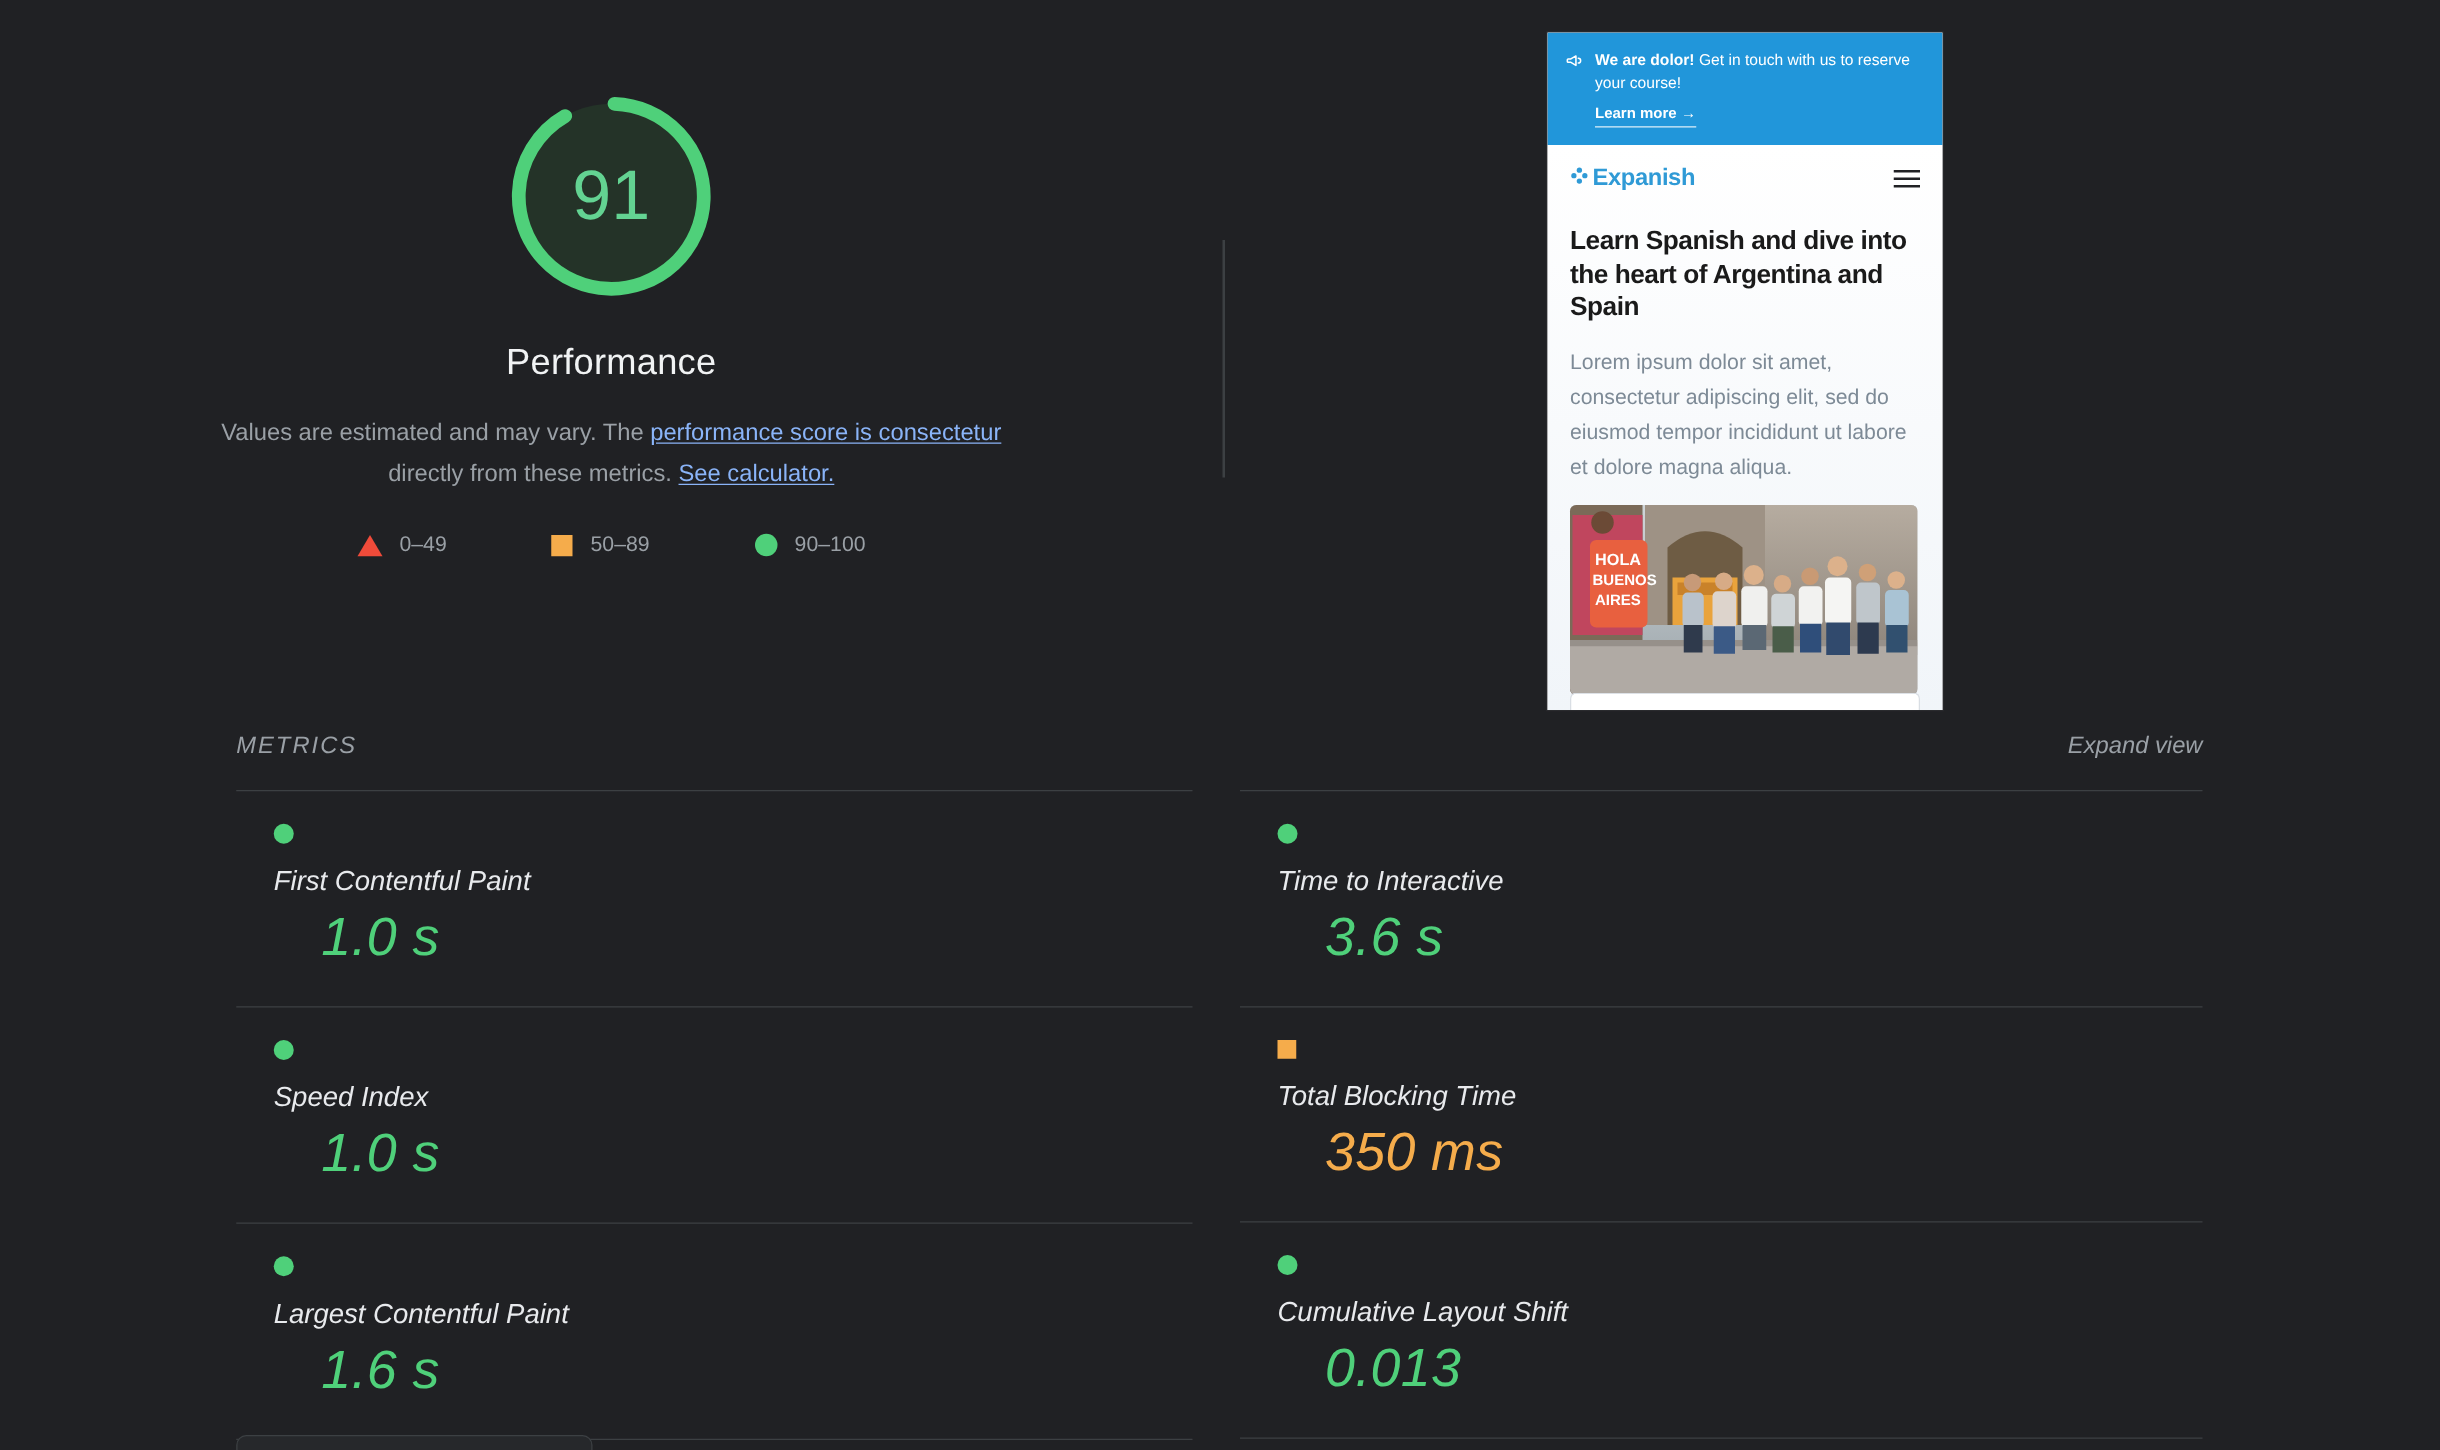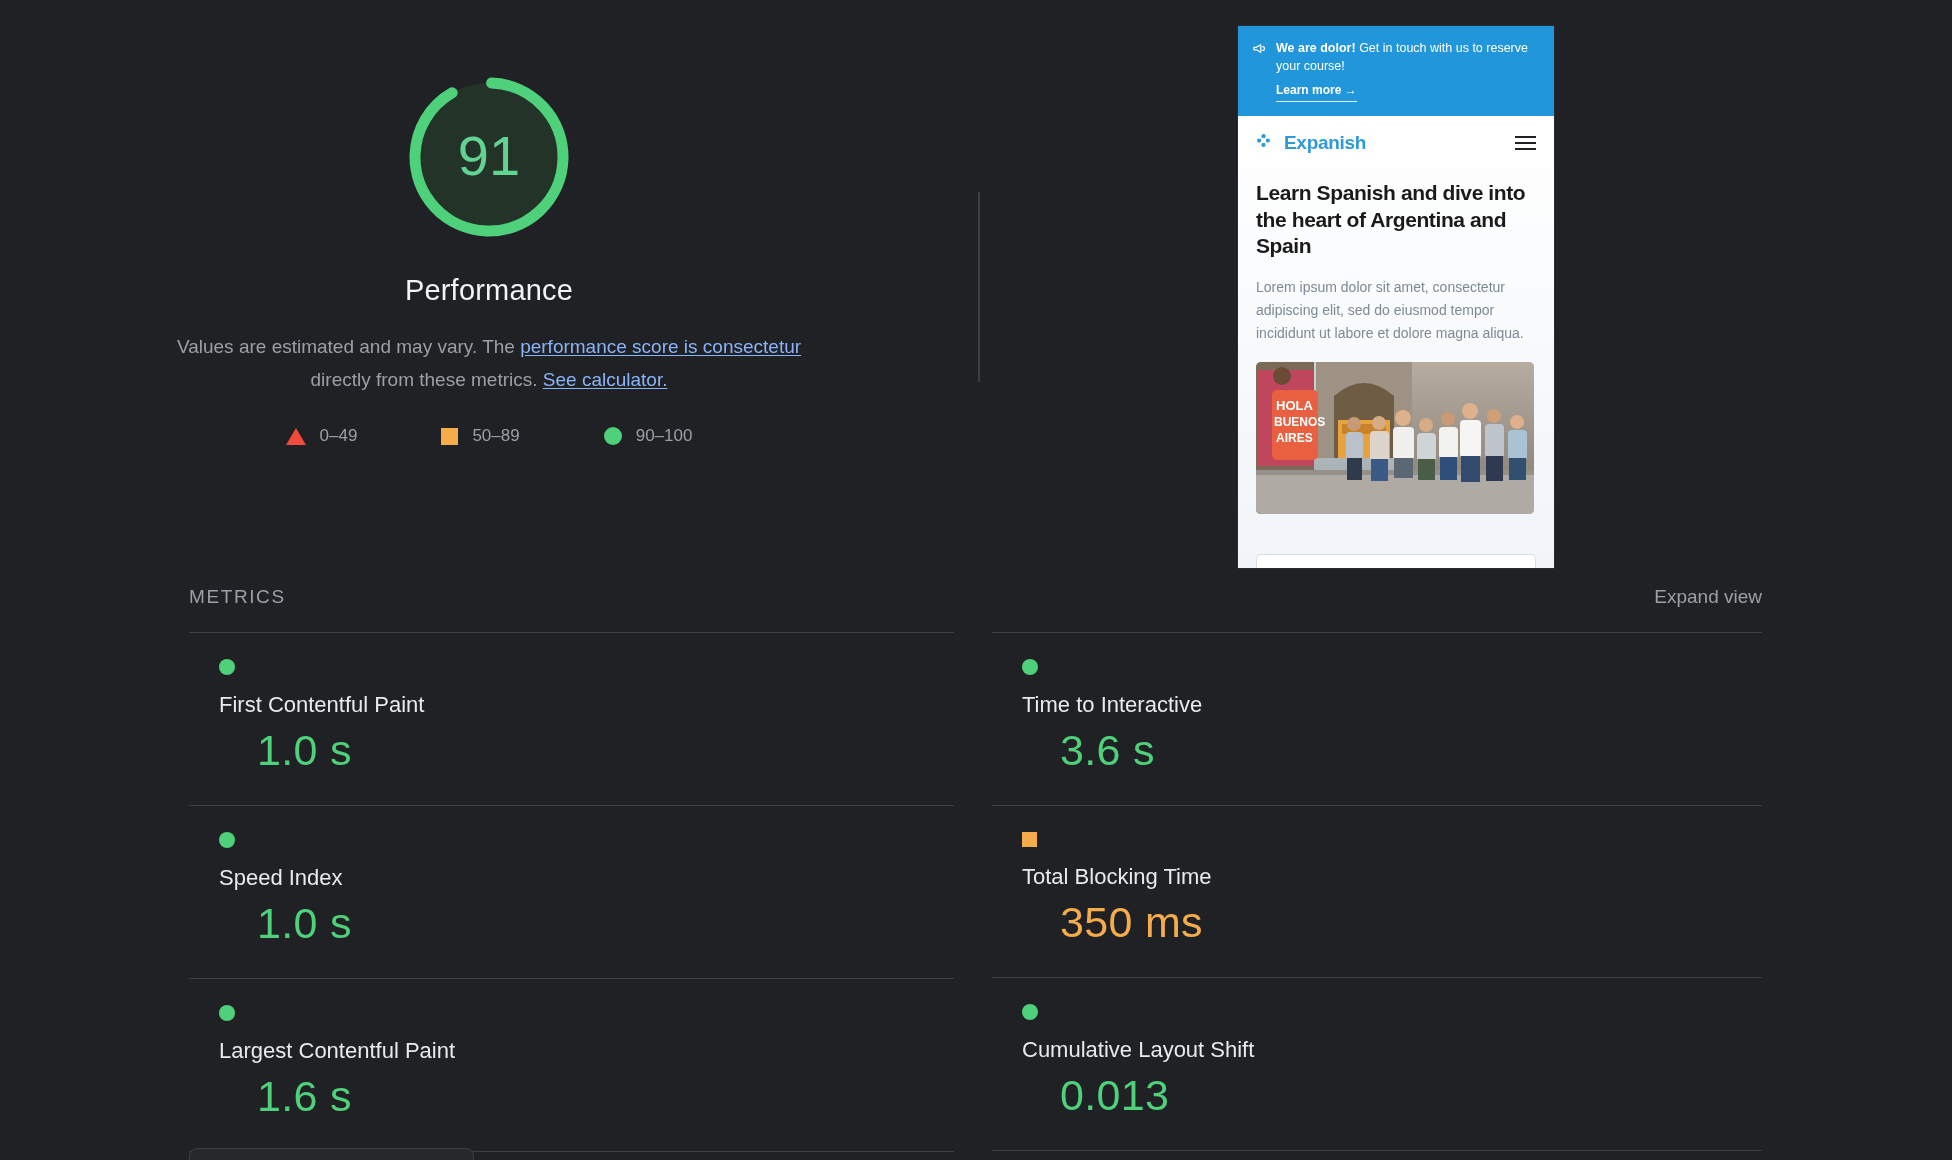--- a/index.html
+++ b/index.html
@@ -155,41 +155,41 @@
     padding: 16px 18px 0 18px;
     height: 100%;
   }
 
   .thumb-nav {
     display: flex;
     align-items: center;
     justify-content: space-between;
     margin-bottom: 26px;
   }
-  .brand { display: flex; align-items: center; gap: 13px; }
+  .brand { display: flex; align-items: center; gap: 3px; }
   .brand-name {
     font-size: 19px;
     font-weight: 700;
     color: #2f9ad6;
     letter-spacing: -0.3px;
   }
   .hamburger { display: flex; flex-direction: column; gap: 4px; cursor: pointer; }
   .hamburger span { display: block; width: 21px; height: 2px; background: #202124; }
 
   .thumb-headline {
     font-size: 21px;
     line-height: 1.28;
     font-weight: 700;
     color: #1a1a1a;
     letter-spacing: -0.4px;
     margin-bottom: 16px;
   }
 
   .thumb-para {
-    font-size: 14px;
+    font-size: 17px;
     line-height: 1.65;
     color: #7d8a96;
     margin-bottom: 16px;
   }
 
   .thumb-photo {
     width: 278px;
     height: 152px;
     border-radius: 5px;
     overflow: hidden;
@@ -209,20 +209,21 @@
     border-radius: 5px 5px 0 0;
     background: #fff;
   }
 
   
   .metrics {
     position: absolute;
     left: 0;
     top: 586px;
     right: 0;
+    font-style: italic;
   }
 
   .metrics-head {
     display: flex;
     align-items: baseline;
     justify-content: space-between;
     padding: 0 190px 0 189px;
     margin-bottom: 24px;
   }
   .metrics-label {

